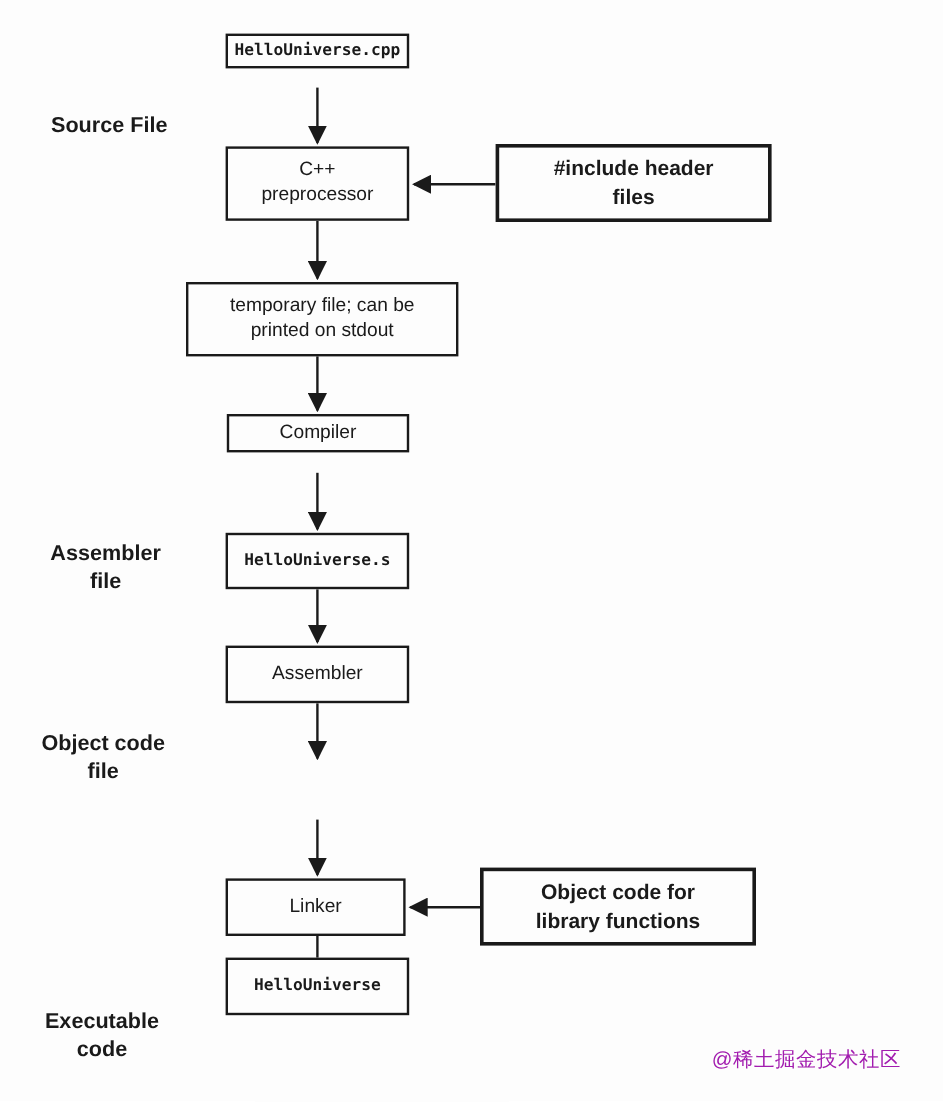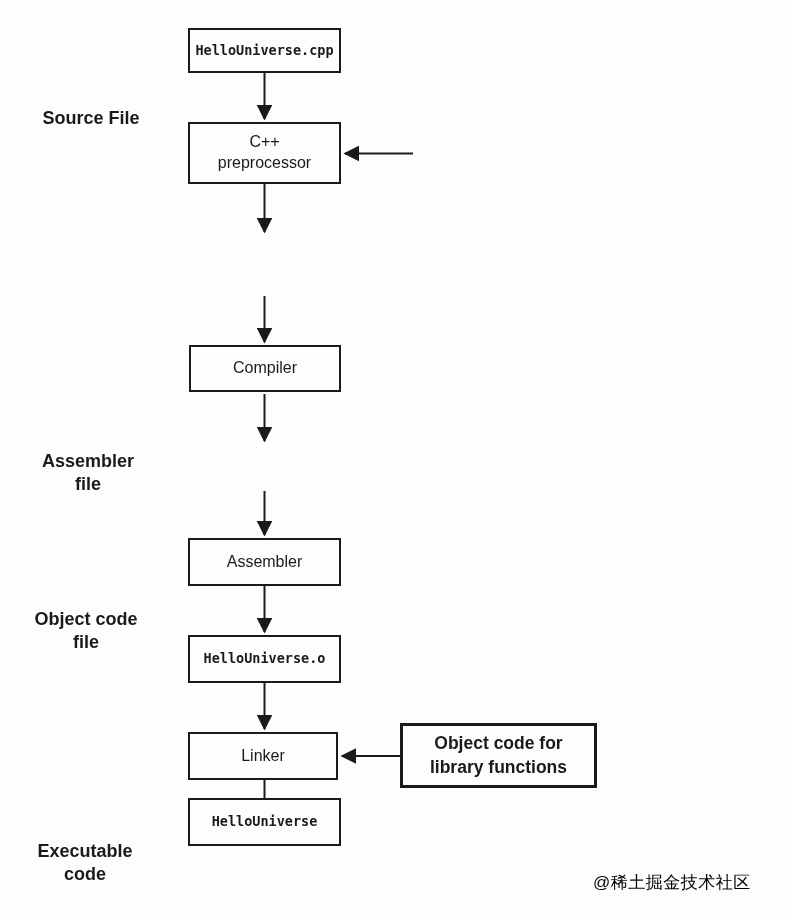--- a/index.html
+++ b/index.html
@@ -49,21 +49,21 @@
     line-height: 1.28;
     text-align: center;
     white-space: pre-line;
   }
   .watermark {
     position: absolute;
     left: 592px;
     top: 871px;
     width: 160px;
     text-align: center;
-    color: #000000;
+    color: #a21caf;
     font-size: 17px;
     letter-spacing: 0.5px;
   }
 </style>
 </head>
 <body>
 
 <div class="canvas">
 
   <svg class="arrows" width="786" height="918" viewBox="0 0 786 918">
@@ -79,34 +79,38 @@
       <line x1="264.5" y1="394" x2="264.5" y2="441" marker-end="url(#ah)"></line>
       <line x1="264.5" y1="491" x2="264.5" y2="535" marker-end="url(#ah)"></line>
       <line x1="264.5" y1="586" x2="264.5" y2="632" marker-end="url(#ah)"></line>
       <line x1="264.5" y1="683" x2="264.5" y2="729" marker-end="url(#ah)"></line>
       <line x1="264.5" y1="780" x2="264.5" y2="825" marker-end="url(#ah)"></line>
       <line x1="413" y1="153.5" x2="345" y2="153.5" marker-end="url(#ah)"></line>
       <line x1="400" y1="756" x2="342" y2="756" marker-end="url(#ah)"></line>
     </g>
   </svg>
 
-  <div class="side-label" style="left:16px; top:107px;  width:150px">Source File</div>
+  <div class="side-label" style="left:16px; top:93px;  width:150px">Source File</div>
   <div class="side-label" style="left:14px; top:450px; width:148px">Assembler
 file</div>
   <div class="side-label" style="left:11px; top:608px; width:150px">Object code
 file</div>
   <div class="side-label" style="left:10px; top:840px; width:150px">Executable
 code</div>
 
-  <div class="node mono" style="left:188px; top:28px;  width:153px; height:45px">HelloUniverse.cpp</div>
+  <div class="node mono" style="left:188px; top:28px;  width:153px; height:29px">HelloUniverse.cpp</div>
   <div class="node" style="left:188px; top:122px; width:153px; height:62px">C++
 preprocessor</div>
-  <div class="node" style="left:189px; top:345px; width:152px; height:47px">Compiler</div>
+  <div class="node side" style="left:413px; top:120px; width:230px; height:65px">#include header
+files</div>
+  <div class="node" style="left:155px; top:235px; width:227px; height:62px">temporary file; can be
+printed on stdout</div>
+  <div class="node" style="left:189px; top:345px; width:152px; height:32px">Compiler</div>
+  <div class="node mono" style="left:188px; top:444px; width:153px; height:47px">HelloUniverse.s</div>
   <div class="node" style="left:188px; top:538px; width:153px; height:48px">Assembler</div>
-  <div class="node mono" style="left:188px; top:635px; width:153px; height:48px">HelloUniverse.o</div>
   <div class="node" style="left:188px; top:732px; width:150px; height:48px">Linker</div>
-  <div class="node side" style="left:400px; top:723px; width:197px; height:65px">Object code for
+  <div class="node side" style="left:400px; top:723px; width:230px; height:65px">Object code for
 library functions</div>
   <div class="node mono" style="left:188px; top:798px; width:153px; height:48px">HelloUniverse</div>
 
   <div class="watermark">@稀土掘金技术社区</div>
 
 </div>
 
 </body></html>

